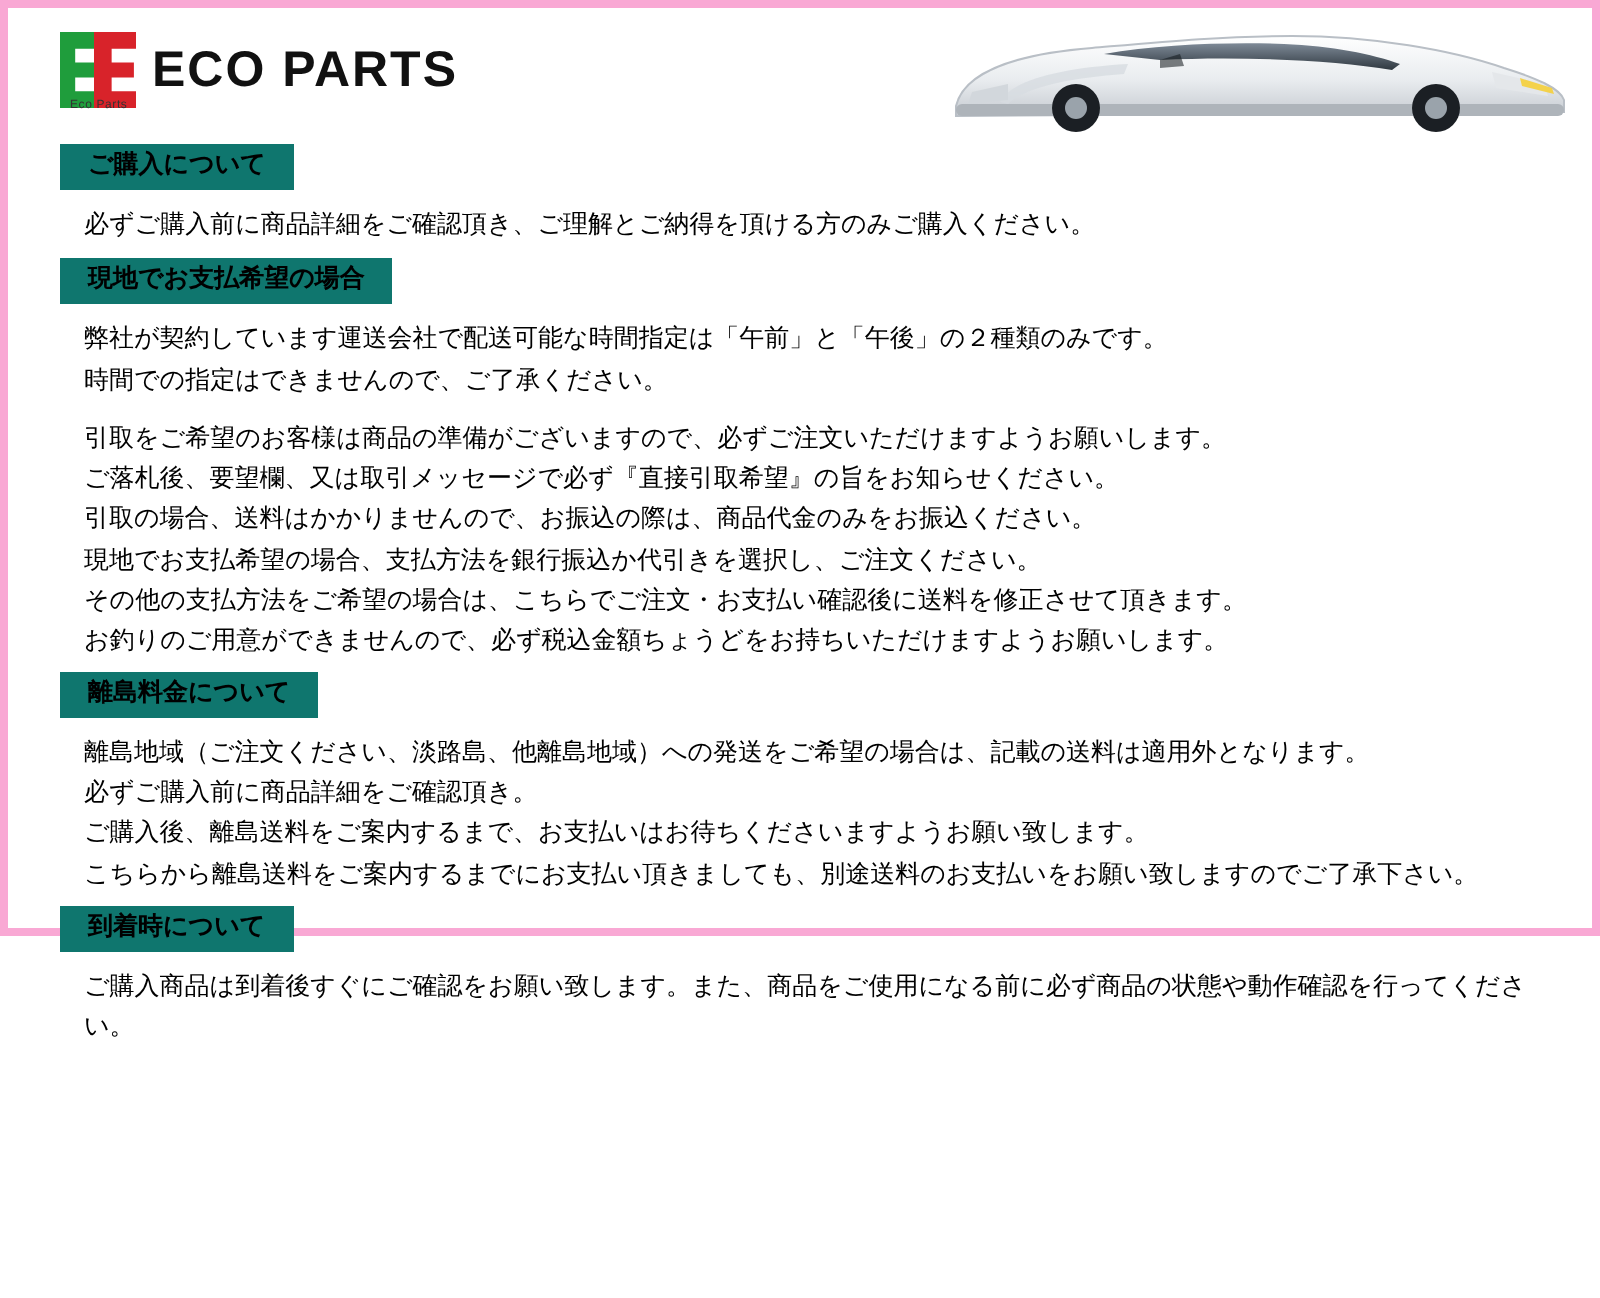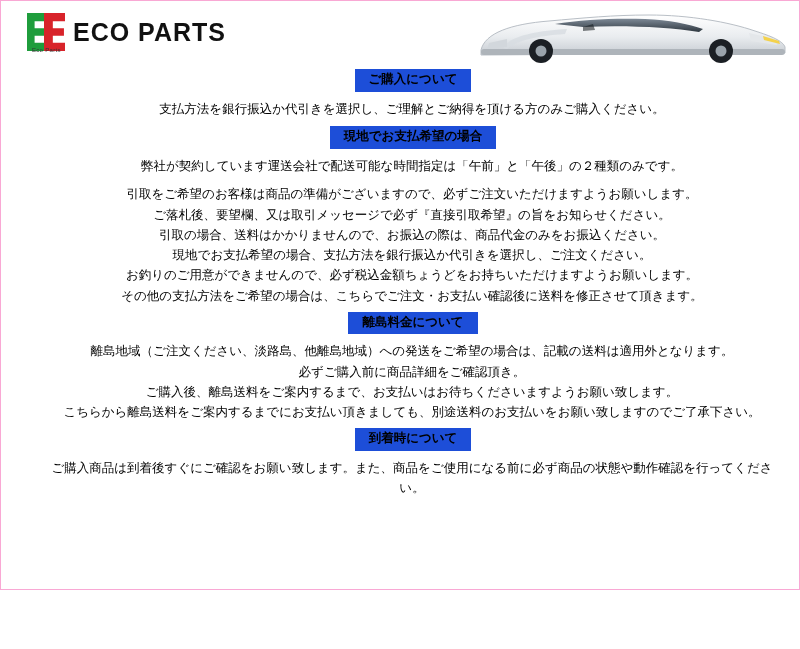--- a/index.html
+++ b/index.html
@@ -11,24 +11,23 @@
     height: 649px;
     background: #ffffff;
     font-family: "Liberation Sans", "DejaVu Sans", sans-serif;
     color: #000000;
     font-size: 12.5px;
     overflow: hidden;
   }
   .page {
     position: relative;
     width: 800px;
-    height: 590px;
+    height: 468px;
     box-sizing: border-box;
-    border: 1px solid #f9a8d4;
-    text-align: center;
+    border: 4px solid #f9a8d4;
   }
 
   
   .header {
     position: relative;
     height: 62px;
     overflow: hidden;
   }
   .logo-wrap {
     position: absolute;
@@ -75,21 +74,21 @@
     position: absolute;
     right: 6px;
     top: 2px;
     width: 330px;
     height: 60px;
   }
 
   
   .sec-title {
     display: inline-block;
-    background: #1d4ed8;
+    background: #0f766e;
     color: #000;
     font-size: 12.5px;
     font-weight: bold;
     padding: 3px 14px 4px 14px;
     margin: 0;
     line-height: 1.25;
   }
   .sec {
     margin: 0;
   }
@@ -150,44 +149,45 @@
       <path d="M26,40 L44,36 L44,44 L24,46 Z" fill="#d2d7dc"></path>
       <path d="M120,24 L130,21 L132,27 L120,28 Z" fill="#10151a" opacity="0.55"></path>
     </svg>
   </div>
 
   <div class="sec">
     <div class="sec-title-row">
       <span class="sec-title">ご購入について</span>
     </div>
     <div class="body-block">
-      <p>支払方法を銀行振込か代引きを選択し、ご理解とご納得を頂ける方のみご購入ください。</p>
+      <p>必ずご購入前に商品詳細をご確認頂き、ご理解とご納得を頂ける方のみご購入ください。</p>
     </div>
   </div>
 
   <div class="sec">
     <div class="sec-title-row">
       <span class="sec-title">現地でお支払希望の場合</span>
     </div>
     <div class="body-block">
       <p>弊社が契約しています運送会社で配送可能な時間指定は「午前」と「午後」の２種類のみです。</p>
+      <p>時間での指定はできませんので、ご了承ください。</p>
     </div>
   </div>
 
   <div class="sec">
   </div>
 
   <div class="sec">
     <div class="body-block tight">
       <p>引取をご希望のお客様は商品の準備がございますので、必ずご注文いただけますようお願いします。</p>
       <p>ご落札後、要望欄、又は取引メッセージで必ず『直接引取希望』の旨をお知らせください。</p>
       <p>引取の場合、送料はかかりませんので、お振込の際は、商品代金のみをお振込ください。</p>
       <p>現地でお支払希望の場合、支払方法を銀行振込か代引きを選択し、ご注文ください。</p>
+      <p>その他の支払方法をご希望の場合は、こちらでご注文・お支払い確認後に送料を修正させて頂きます。</p>
       <p>お釣りのご用意ができませんので、必ず税込金額ちょうどをお持ちいただけますようお願いします。</p>
-      <p>その他の支払方法をご希望の場合は、こちらでご注文・お支払い確認後に送料を修正させて頂きます。</p>
     </div>
   </div>
 
   <div class="sec">
     <div class="sec-title-row">
       <span class="sec-title">離島料金について</span>
     </div>
     <div class="body-block tight">
       <p>離島地域（ご注文ください、淡路島、他離島地域）への発送をご希望の場合は、記載の送料は適用外となります。</p>
       <p>必ずご購入前に商品詳細をご確認頂き。</p>

